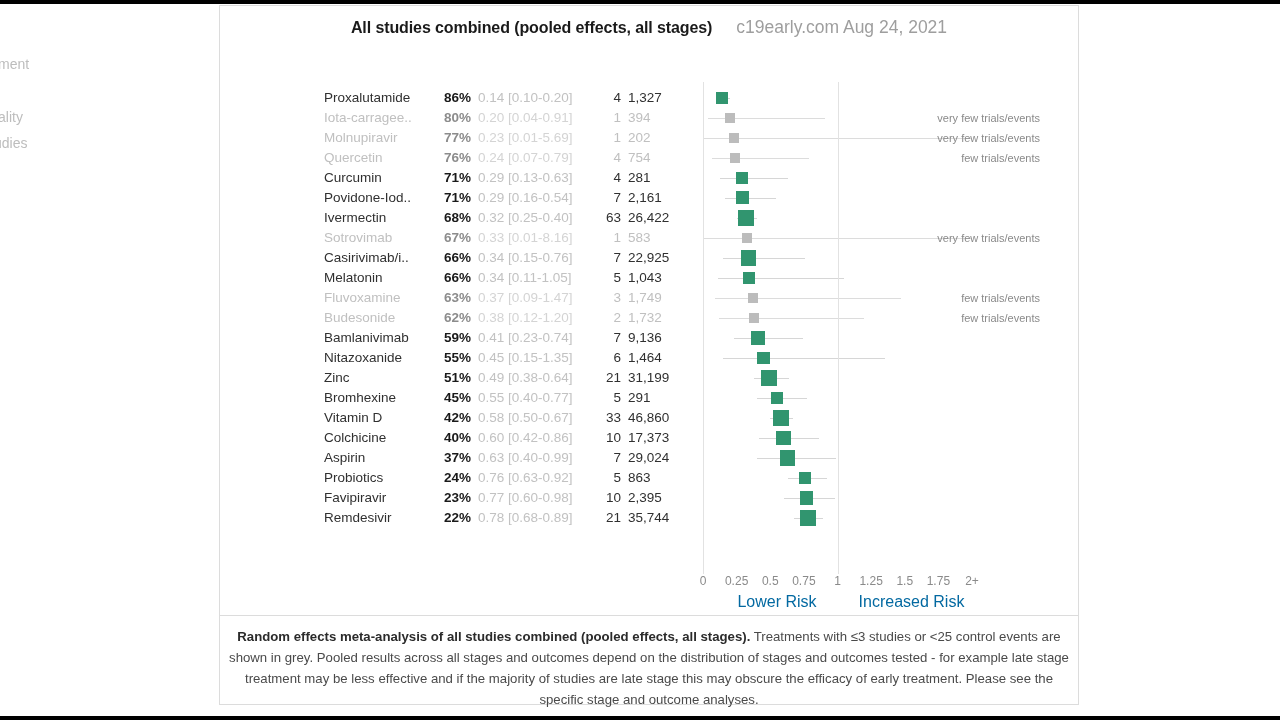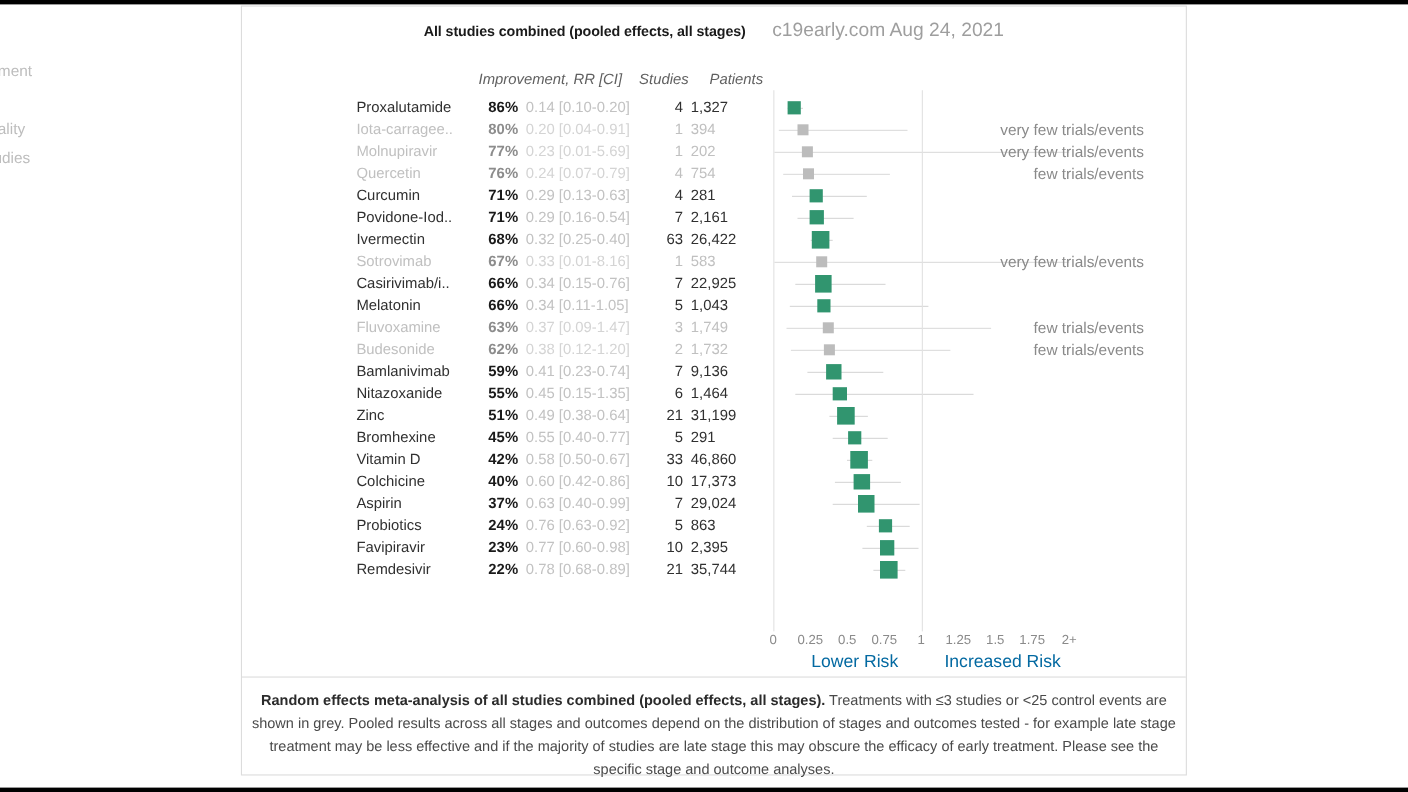--- a/index.html
+++ b/index.html
@@ -29,21 +29,21 @@
   }
 
   .chart-area { position:relative; width:100%; height:609px; }
 
   
   .title-row {
     position:absolute; left:0; top:11px; width:858px;
     text-align:center; white-space:nowrap;
   }
   .title-main {
-    font-size:13px; font-weight:bold; color:#1a1a1a;
+    font-size:16px; font-weight:bold; color:#1a1a1a;
     letter-spacing:-0.1px;
   }
   .title-src {
     font-size:17.5px; color:#9e9e9e; margin-left:24px;
   }
 
   
   .col-headers { position:absolute; top:58px; left:0; width:858px; height:18px; }
   .col-headers .ch {
     position:absolute; font-style:italic; font-size:13.5px; color:#606060;
@@ -72,21 +72,21 @@
   .ci-line {
     position:absolute; height:1px; background:#d6d6d6; top:9.5px;
   }
   .marker {
     position:absolute; background:#31956f;
   }
   .row.grey .marker { background:#bcbcbc; }
   .row.grey .ci-line { background:#dcdcdc; }
 
   .note {
-    position:absolute; font-size:14px; color:#8a8a8a; white-space:nowrap;
+    position:absolute; font-size:11px; color:#8a8a8a; white-space:nowrap;
     line-height:20px; top:0;
   }
 
   
   .gridline {
     position:absolute; width:1px; background:#e2e2e2;
   }
 
   
   .axis { position:absolute; left:0; top:562px; width:858px; height:46px; }
@@ -122,25 +122,20 @@
   <div class="bg-text" style="left:-6px; top:135px;">udies</div>
 
   <div class="card">
 
     <div class="chart-area">
 
       <div class="title-row">
         <span class="title-main">All studies combined (pooled effects, all stages)</span><span class="title-src">c19early.com Aug 24, 2021</span>
       </div>
 
-      <div class="col-headers">
-        <span class="ch ch-improvement">Improvement, RR [CI]</span>
-        <span class="ch ch-studies">Studies</span>
-        <span class="ch ch-patients">Patients</span>
-      </div>
 
       <div class="rows" id="rows-container">
           <div class="row">
             <span class="cell c-name">Proxalutamide</span>
             <span class="cell c-pct">86%</span>
             <span class="cell c-rr">0.14 [0.10-0.20]</span>
             <span class="cell c-studies">4</span>
             <span class="cell c-patients">1,327</span>
             <div class="ci-line" style="left: 496.45px; width: 13.45px;"></div>
             <div class="marker" style="width: 12.558px; height: 12.558px; left: 495.551px; top: 3.72099px;"></div>

